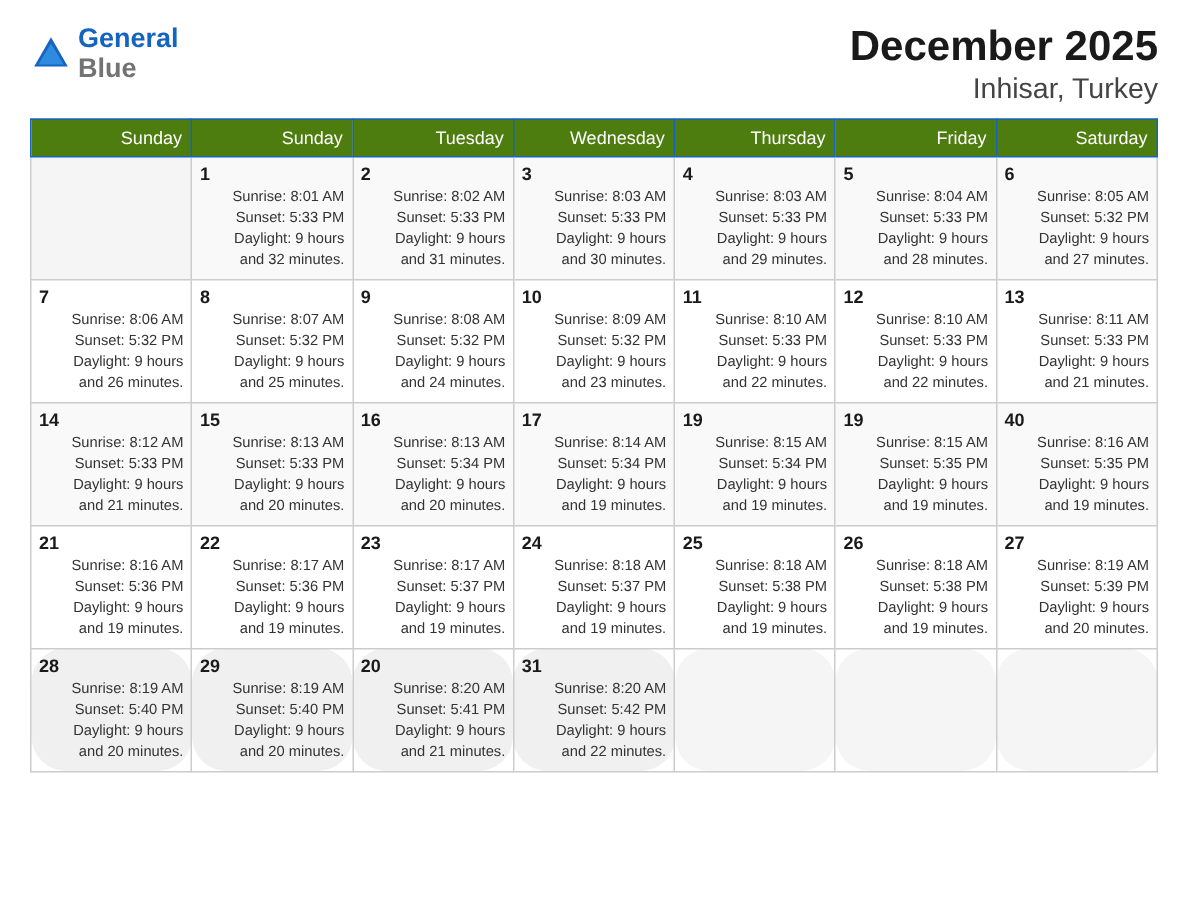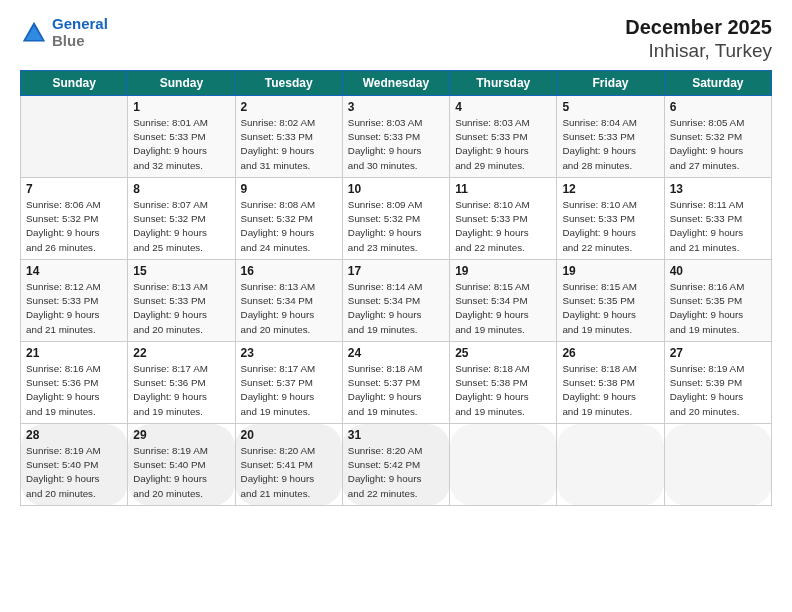--- a/index.html
+++ b/index.html
@@ -21,56 +21,56 @@
       align-items: flex-start;
       justify-content: space-between;
       margin-bottom: 8px;
     }
     .logo {
       display: flex;
       align-items: center;
       gap: 4px;
     }
     .logo-text {
-      font-size: 15px;
+      font-size: 18px;
       font-weight: bold;
       color: #1a1a1a;
       line-height: 1.1;
     }
     .logo-text span { color: #1565c0; }
     .logo-icon {
       width: 28px;
       height: 28px;
     }
     .title-block {
       text-align: right;
     }
     .main-title {
-      font-size: 20px;
+      font-size: 28px;
       font-weight: bold;
       color: #1a1a1a;
       line-height: 1.1;
     }
     .subtitle {
       font-size: 19px;
       color: #444;
       margin-top: 2px;
     }
     .calendar {
       width: 100%;
       border-collapse: collapse;
       font-size: 10.5px;
     }
     .calendar thead th {
-      background: #0f766e;
+      background: #4d7c0f;
       color: #fff;
       padding: 5px 6px;
-      text-align: center;
+      text-align: right;
       font-size: 12px;
-      font-weight: bold;
+      font-weight: normal;
       border: 1px solid #1565c0;
     }
     .calendar tbody td {
       border: 1px solid #ccc;
       vertical-align: top;
       padding: 4px 5px;
       width: calc(100% / 7);
       height: 82px;
       background: #fff;
     }
@@ -85,20 +85,21 @@
       font-weight: bold;
       font-size: 12px;
       color: #1a1a1a;
       margin-bottom: 2px;
       display: block;
     }
     .day-info {
       color: #333;
       font-size: 9.8px;
       line-height: 1.45;
+      text-align: right;
     }
     .empty-cell {
       background: #f5f5f5 !important;
     }
   </style>
 </head>
 <body>
 
 <div class="page">
   <div class="header">

